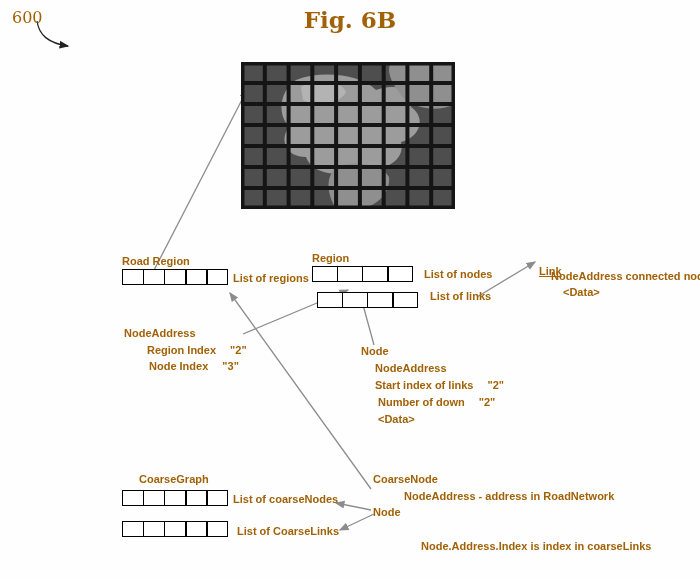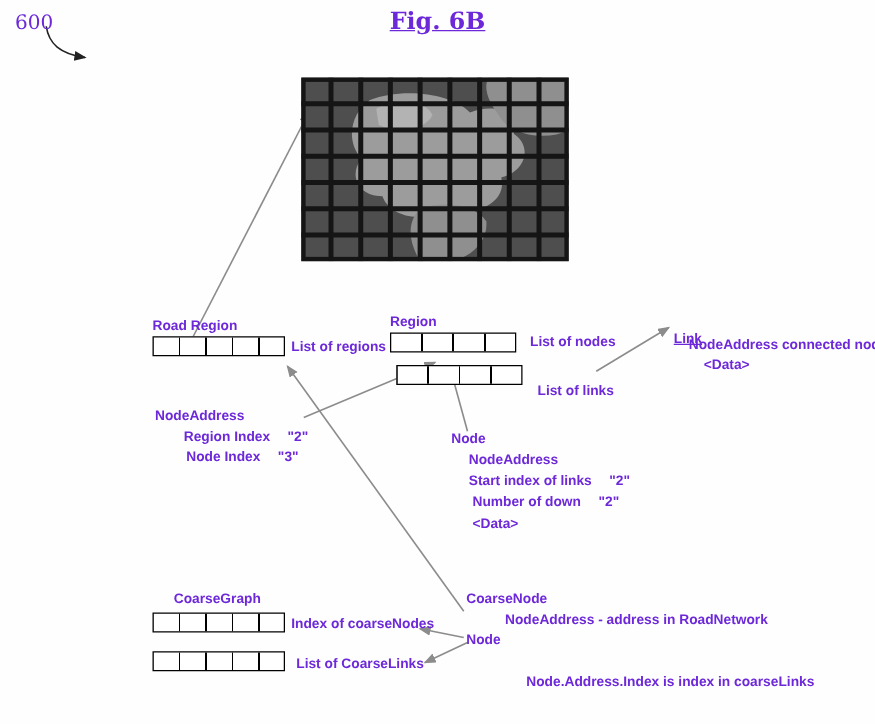--- a/index.html
+++ b/index.html
@@ -1,23 +1,23 @@
 <!DOCTYPE html>
 <html><head>
 <meta charset="utf-8">
 <style>
   html,body{margin:0;padding:0;background:#ffffff;}
   .canvas{
     position:relative;width:700px;height:579px;background:#fefefe;overflow:hidden;
-    font-family:"Liberation Sans",sans-serif;color:#6d28d9;
+    font-family:"Liberation Sans",sans-serif;color:#a16207;
   }
   .abs{position:absolute;}
   .lbl{font-size:11px;font-weight:bold;white-space:nowrap;line-height:1;z-index:2;}
   .ref{font-family:"DejaVu Serif",serif;font-size:16px;z-index:2;}
-  .fig-title{font-family:"DejaVu Serif",serif;font-size:19px;font-weight:bold;z-index:2;text-decoration:underline;}
+  .fig-title{font-family:"DejaVu Serif",serif;font-size:23px;font-weight:bold;z-index:2;}
   .cells{
     box-sizing:border-box;border:1.4px solid #000;background-color:#fff;z-index:2;
   }
   .cells5{
     width:106px;height:16px;
     background-image:repeating-linear-gradient(to right,transparent 0 19.8px,#000 19.8px 21.2px);
   }
   .cells4{
     width:101px;height:16px;
     background-image:repeating-linear-gradient(to right,transparent 0 23.8px,#000 23.8px 25.2px);
@@ -87,21 +87,21 @@
   </svg>
 
   <div class="abs lbl" style="left:122px;top:256px;">Road Region</div>
   <div class="abs cells cells5" style="left:122px;top:269px;"></div>
   <div class="abs lbl" style="left:233px;top:258px;margin-top:15px;">List of regions</div>
 
   <div class="abs lbl" style="left:312px;top:253px;">Region</div>
   <div class="abs cells cells4" style="left:312px;top:266px;"></div>
   <div class="abs lbl" style="left:424px;top:269px;">List of nodes</div>
   <div class="abs cells cells4" style="left:317px;top:292px;"></div>
-  <div class="abs lbl" style="left:430px;top:308px;">List of links</div>
+  <div class="abs lbl" style="left:430px;top:291px;">List of links</div>
 
   <div class="abs lbl" style="left:539px;top:266px;text-decoration:underline;">Link</div>
   <div class="abs lbl" style="left:551px;top:271px;">NodeAddress connected node</div>
   <div class="abs lbl" style="left:563px;top:287px;">&lt;Data&gt;</div>
 
   <div class="abs lbl" style="left:124px;top:328px;">NodeAddress</div>
   <div class="abs lbl" style="left:147px;top:345px;">
     <span>Region Index</span><span class="val">"2"</span>
   </div>
   <div class="abs lbl" style="left:149px;top:361px;">
@@ -113,21 +113,21 @@
   <div class="abs lbl" style="left:375px;top:380px;">
     <span>Start index of links</span><span class="val">"2"</span>
   </div>
   <div class="abs lbl" style="left:378px;top:397px;">
     <span>Number of down</span><span class="val">"2"</span>
   </div>
   <div class="abs lbl" style="left:378px;top:414px;">&lt;Data&gt;</div>
 
   <div class="abs lbl" style="left:139px;top:474px;">CoarseGraph</div>
   <div class="abs cells cells5" style="left:122px;top:490px;"></div>
-  <div class="abs lbl" style="left:233px;top:494px;">Index of coarseNodes</div>
+  <div class="abs lbl" style="left:233px;top:494px;">List of coarseNodes</div>
   <div class="abs cells cells5" style="left:122px;top:521px;"></div>
   <div class="abs lbl" style="left:237px;top:526px;">List of CoarseLinks</div>
 
   <div class="abs lbl" style="left:373px;top:474px;">CoarseNode</div>
   <div class="abs lbl" style="left:373px;top:491px;margin-left:31px;">NodeAddress - address in RoadNetwork</div>
   <div class="abs lbl" style="left:373px;top:507px;">Node</div>
   <div class="abs lbl" style="left:393px;top:541px;margin-left:28px;">Node.Address.Index is index in coarseLinks</div>
 
 </div>
 

